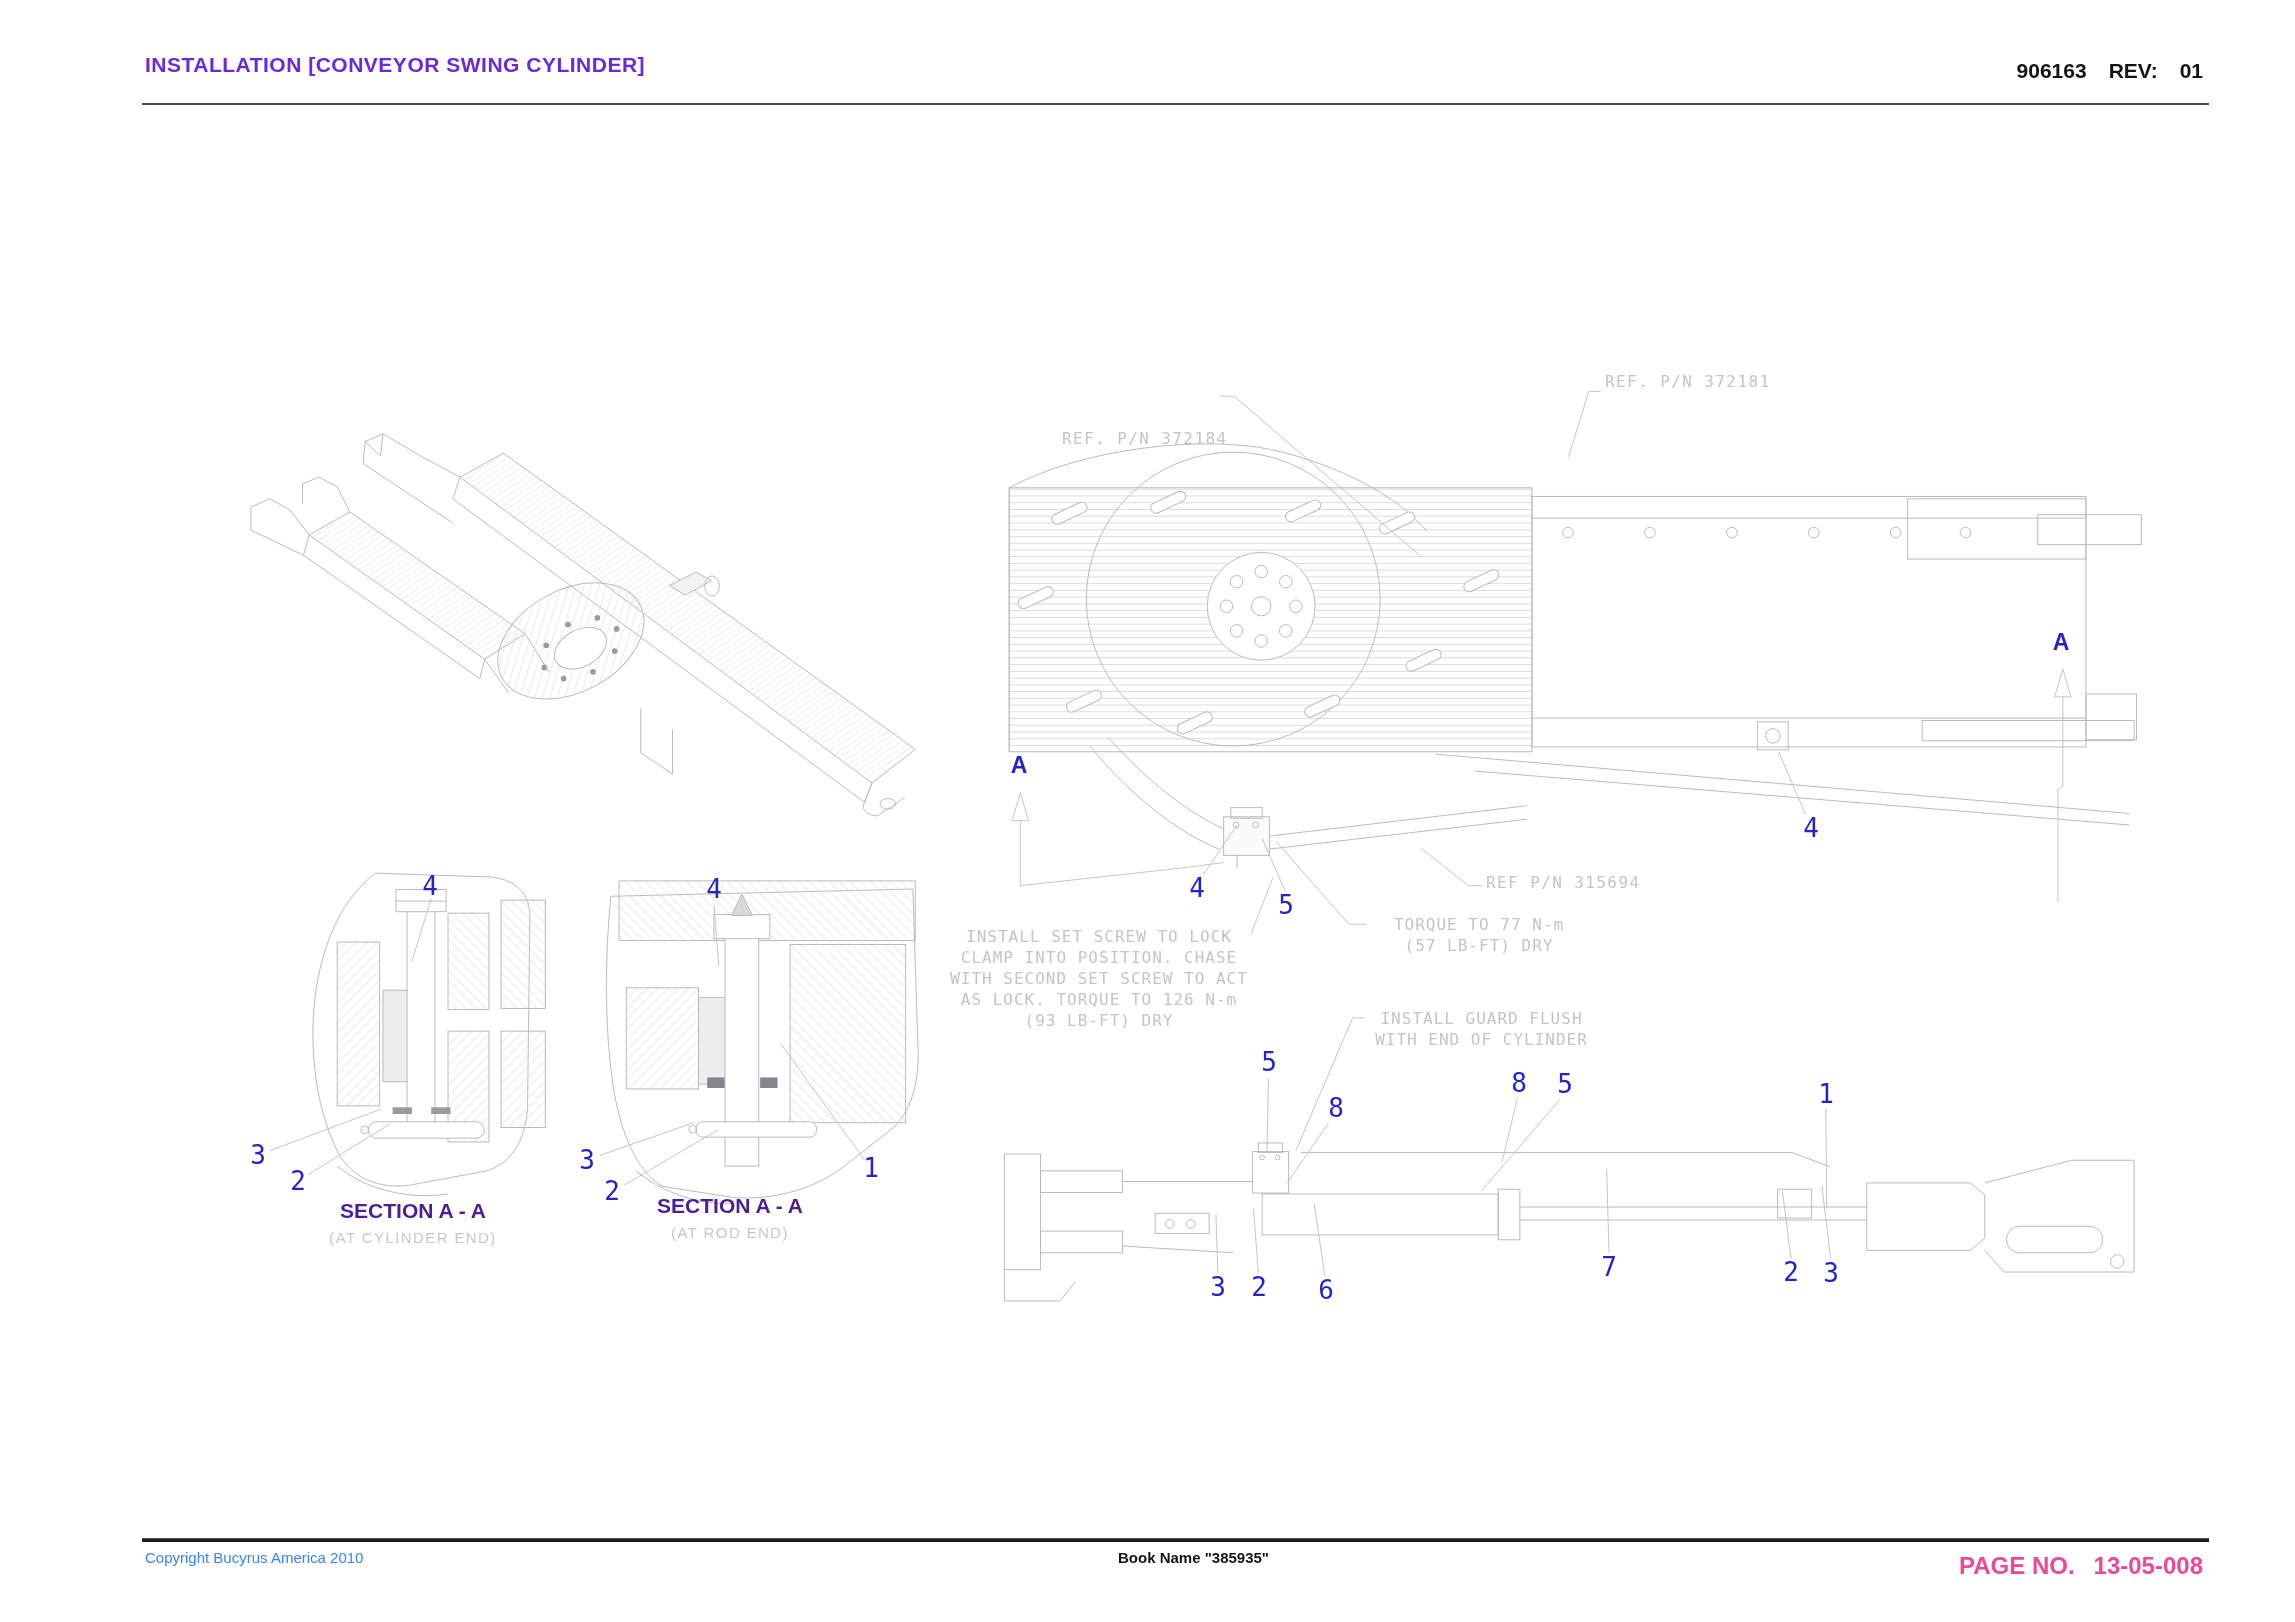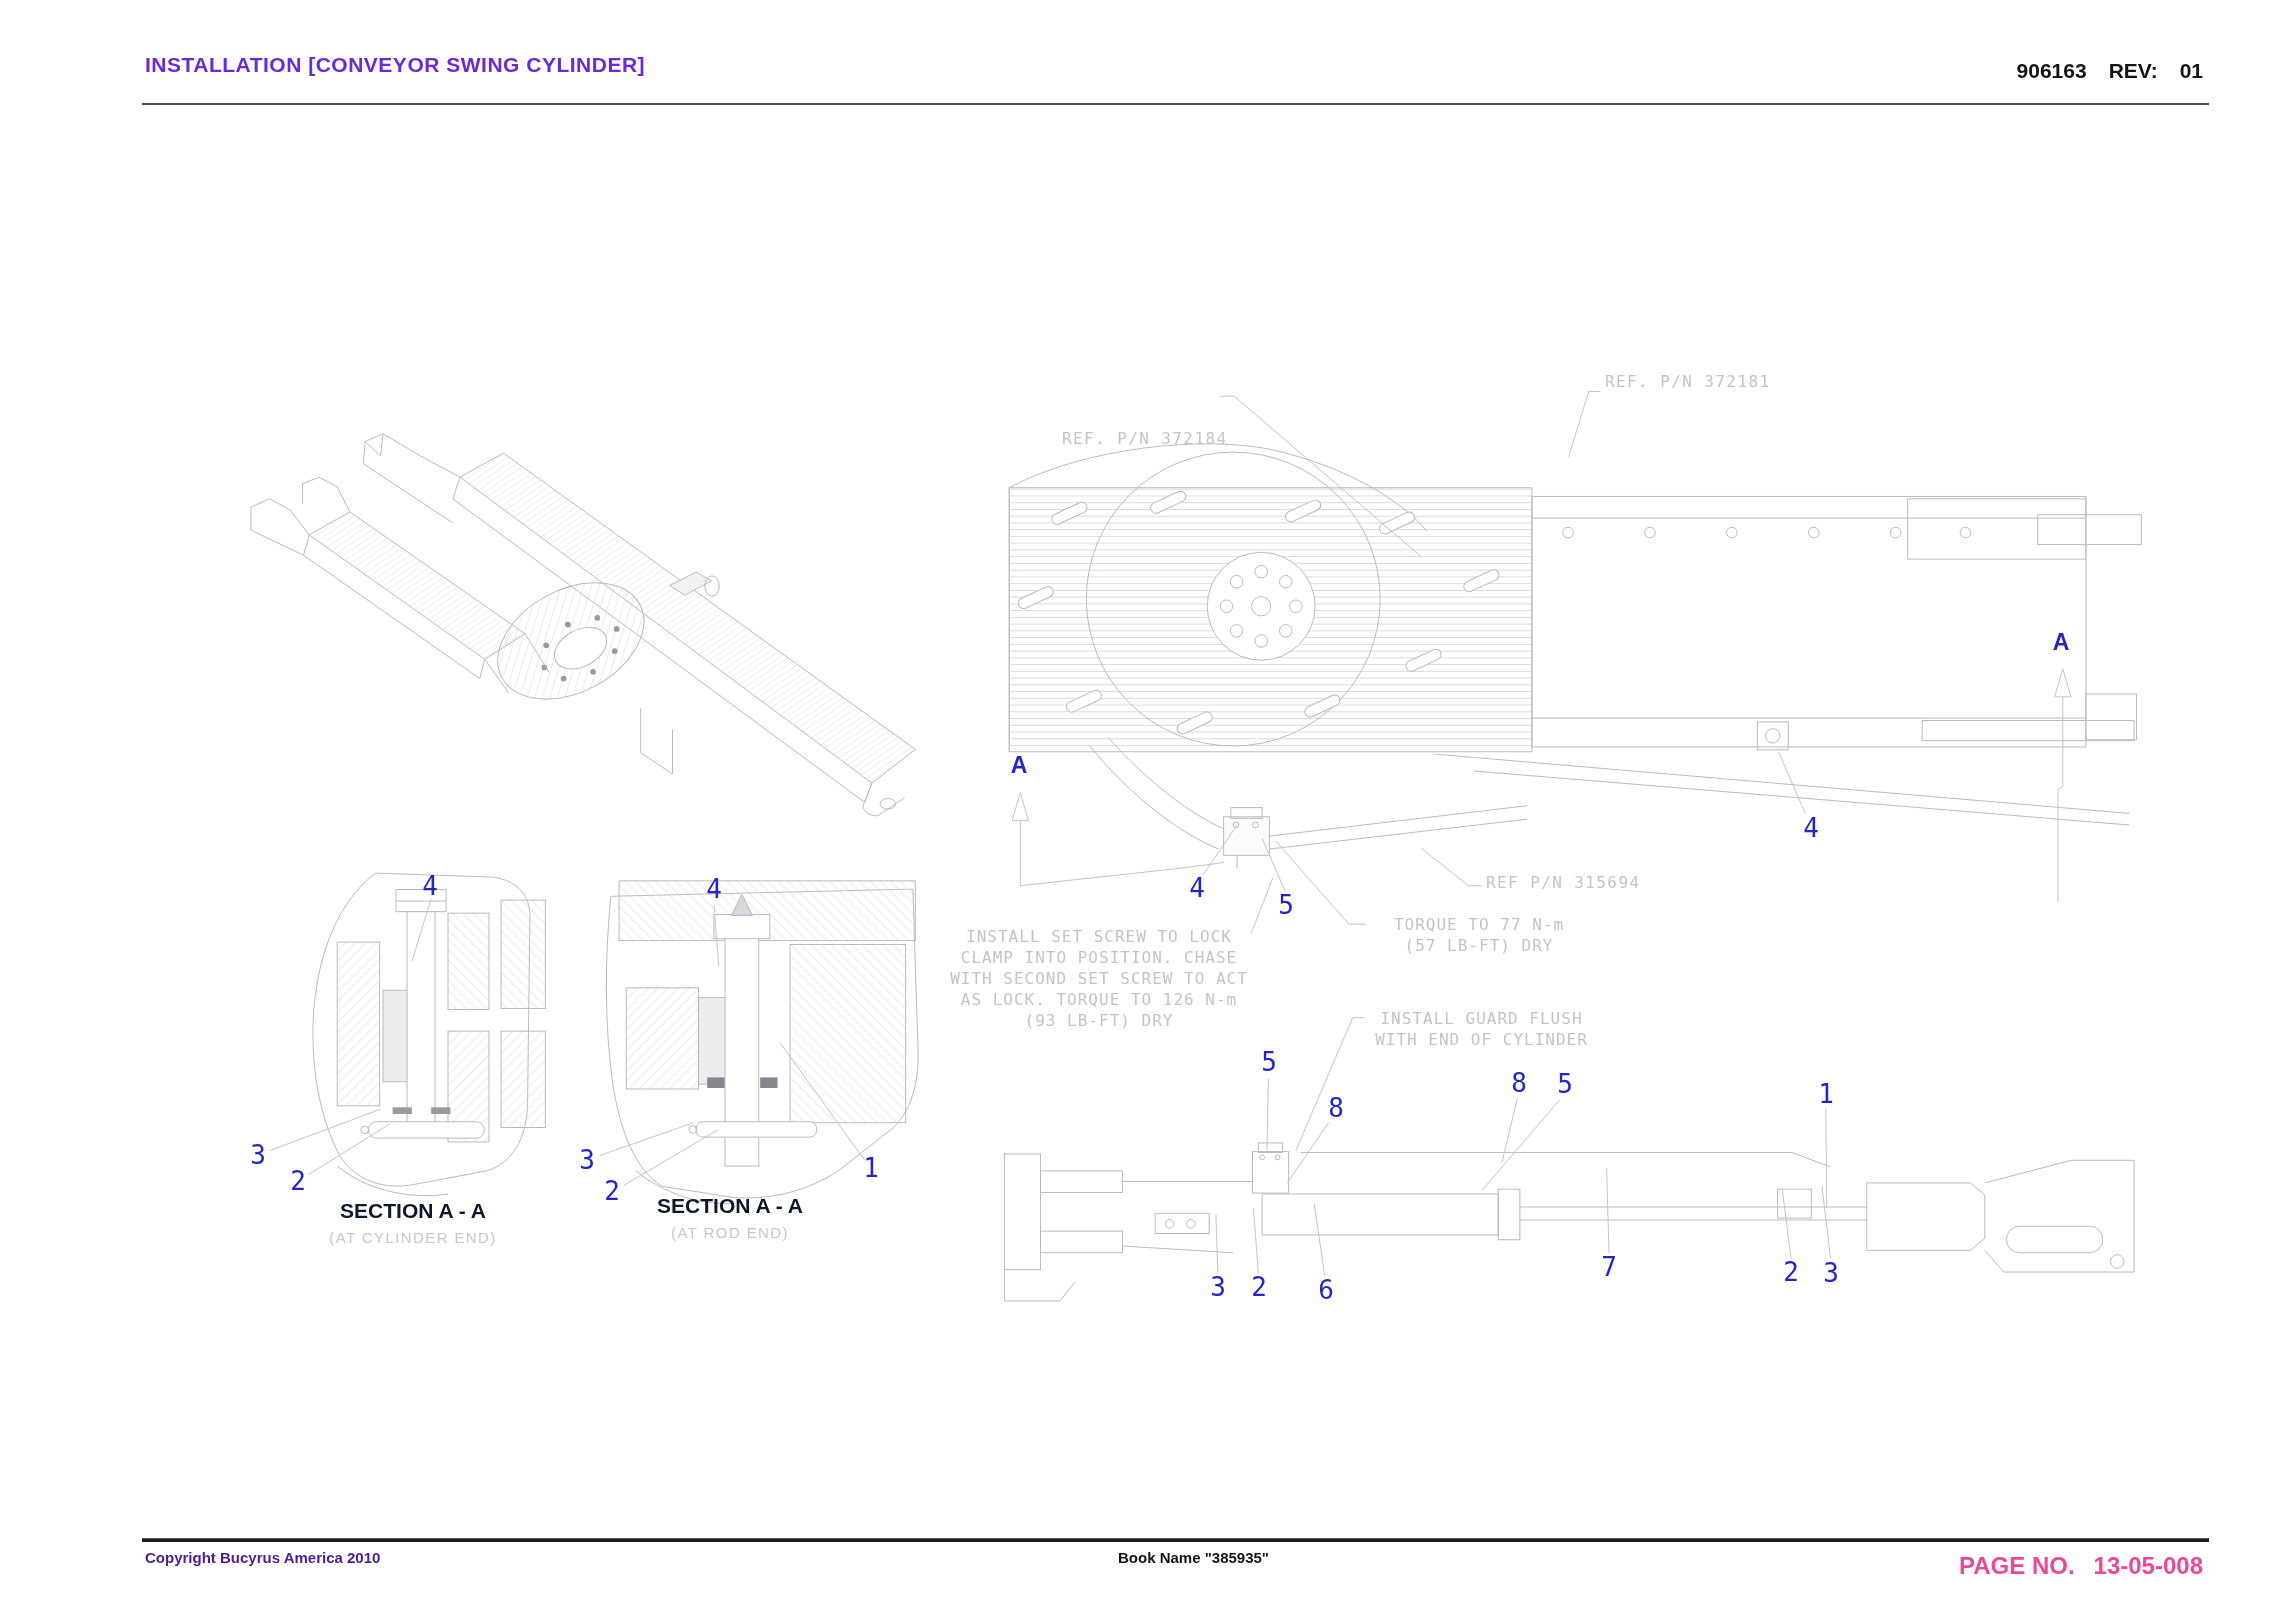--- a/index.html
+++ b/index.html
@@ -6,37 +6,37 @@
   .page{position:relative;width:2295px;height:1623px;background:#ffffff;overflow:hidden;
         font-family:"Liberation Sans",sans-serif;}
   
   .hdr-title{position:absolute;left:145px;top:53px;font-size:21px;font-weight:700;color:#6d28d9;
              letter-spacing:0.5px;white-space:nowrap;}
   .hdr-right{position:absolute;right:92px;top:59px;font-size:21px;font-weight:700;color:#141414;
              display:flex;gap:22px;white-space:nowrap;}
   .hdr-rule{position:absolute;left:142px;top:103px;width:2067px;height:2.4px;background:#4c4c4c;}
   .ftr-rule{position:absolute;left:142px;top:1538px;width:2067px;height:3.4px;background:#1c1c1c;
             border-top:1px solid #555;}
-  .ftr-copy{position:absolute;left:145px;top:1549px;font-size:15px;font-weight:700;color:#4c1d95;white-space:nowrap;}
+  .ftr-copy{position:absolute;left:145px;top:1549px;font-size:15px;font-weight:400;color:#3b82f6;white-space:nowrap;}
   .ftr-book{position:absolute;left:1118px;top:1549px;font-size:15px;font-weight:700;color:#141414;white-space:nowrap;}
   .ftr-page{position:absolute;right:92px;top:1552px;font-size:24px;font-weight:700;color:#ec4899;
             display:flex;gap:19px;white-space:nowrap;}
   
   .cad{position:absolute;font-family:"DejaVu Sans Mono",monospace;color:#c3c4ca;font-size:16px;
        letter-spacing:1.4px;white-space:nowrap;}
   .cad-block{position:absolute;font-family:"DejaVu Sans Mono",monospace;color:#c3c4ca;font-size:16px;
              letter-spacing:1px;text-align:center;line-height:21px;}
   .cad-block div{white-space:nowrap;}
   
   .co{position:absolute;transform:translate(-50%,-50%);font-family:"DejaVu Sans Mono",monospace;
       font-size:26px;color:#2424c8;line-height:1;}
   .amark{position:absolute;transform:translate(-50%,-50%);font-family:"Liberation Sans",sans-serif;
          font-size:23px;font-weight:700;color:#2424c8;line-height:1;}
   .sec-title{position:absolute;font-family:"Liberation Sans",sans-serif;font-size:21px;font-weight:700;
-             color:#0f172a;text-align:center;white-space:nowrap;transform:translateX(-50%);}
+             color:#4c1d95;text-align:center;white-space:nowrap;transform:translateX(-50%);}
   .sec-sub{position:absolute;font-family:Liberation Sans, sans-serif;font-size:15px;color:#c6c7cd;
            letter-spacing:1.4px;text-align:right;white-space:nowrap;transform:translateX(-50%);}
   svg.draw{position:absolute;left:0;top:0;}
 </style>
 </head>
 <body>
 
 <div class="page">
 
   <div class="hdr-title">INSTALLATION [CONVEYOR SWING CYLINDER]</div>

